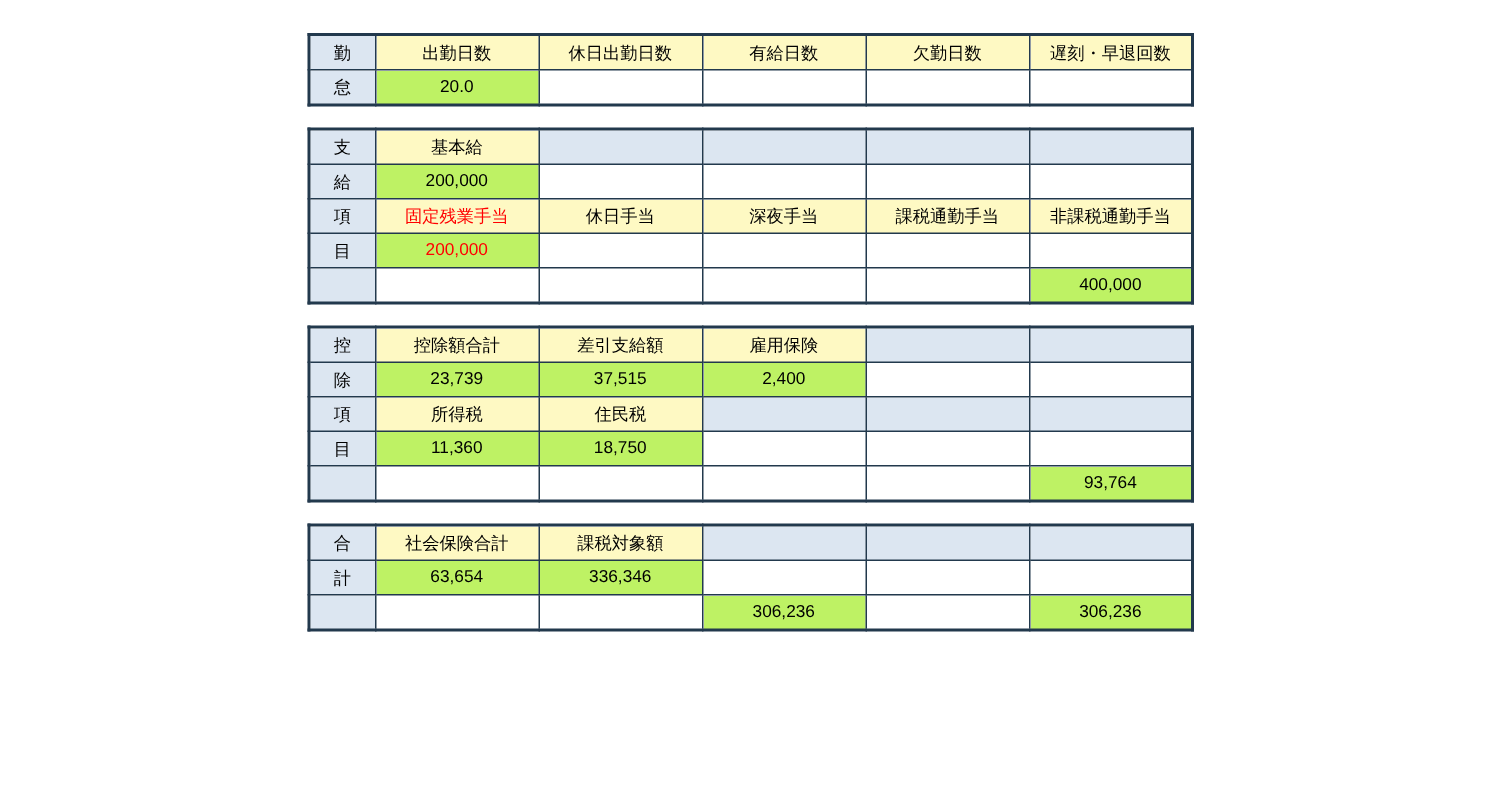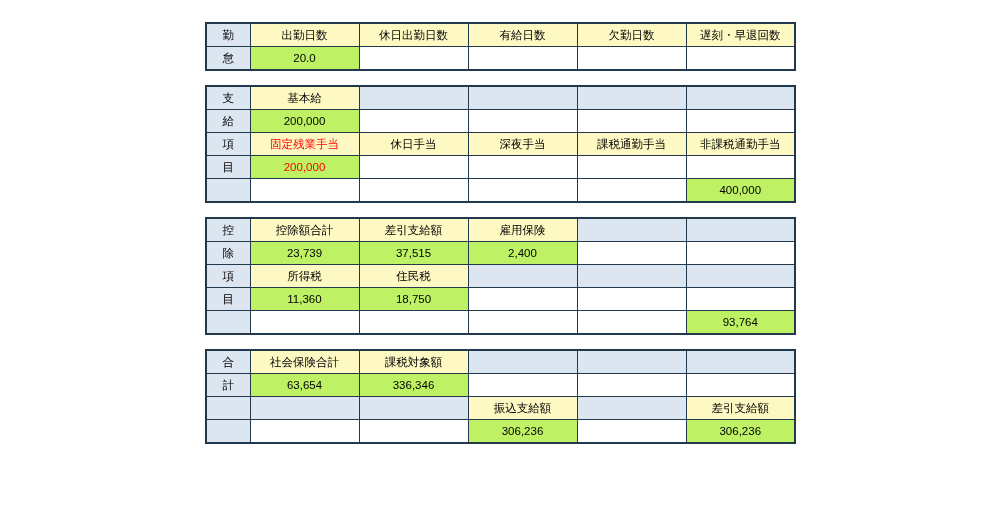--- a/index.html
+++ b/index.html
@@ -222,28 +222,20 @@
         <tr>
           <td class="rowlabel">計</td>
           <td class="val">63,654</td>
           <td class="val">336,346</td>
           <td class="empty"></td>
           <td class="empty"></td>
           <td class="empty"></td>
         </tr>
         <tr>
           <td class="rowlabel"></td>
-          <td class="hdr blank"></td>
-          <td class="hdr blank"></td>
-          <td class="hdr">振込支給額</td>
-          <td class="hdr blank"></td>
-          <td class="hdr">差引支給額</td>
-        </tr>
-        <tr>
-          <td class="rowlabel"></td>
           <td class="empty"></td>
           <td class="empty"></td>
           <td class="val">306,236</td>
           <td class="empty"></td>
           <td class="val">306,236</td>
         </tr>
       </tbody>
     </table>
   </div>
 

